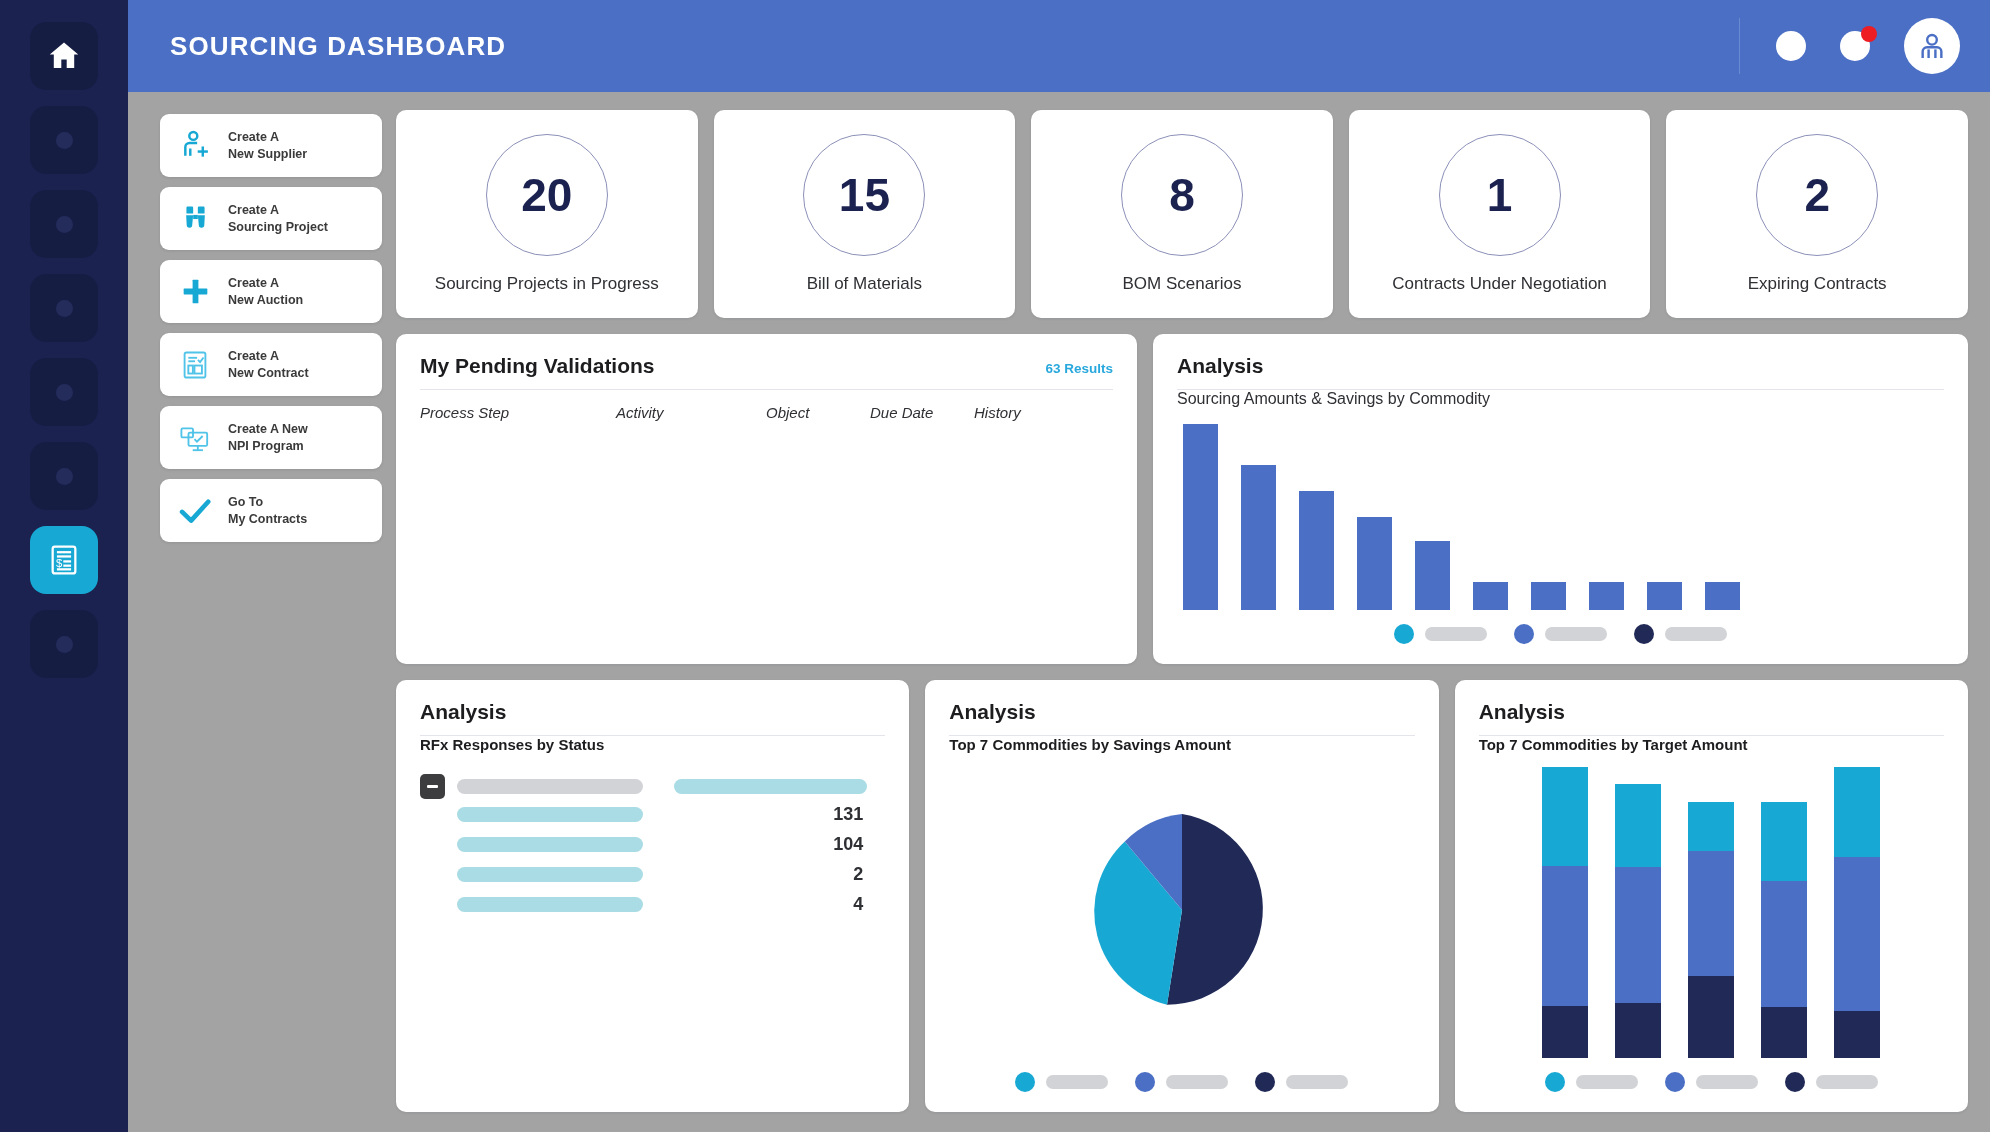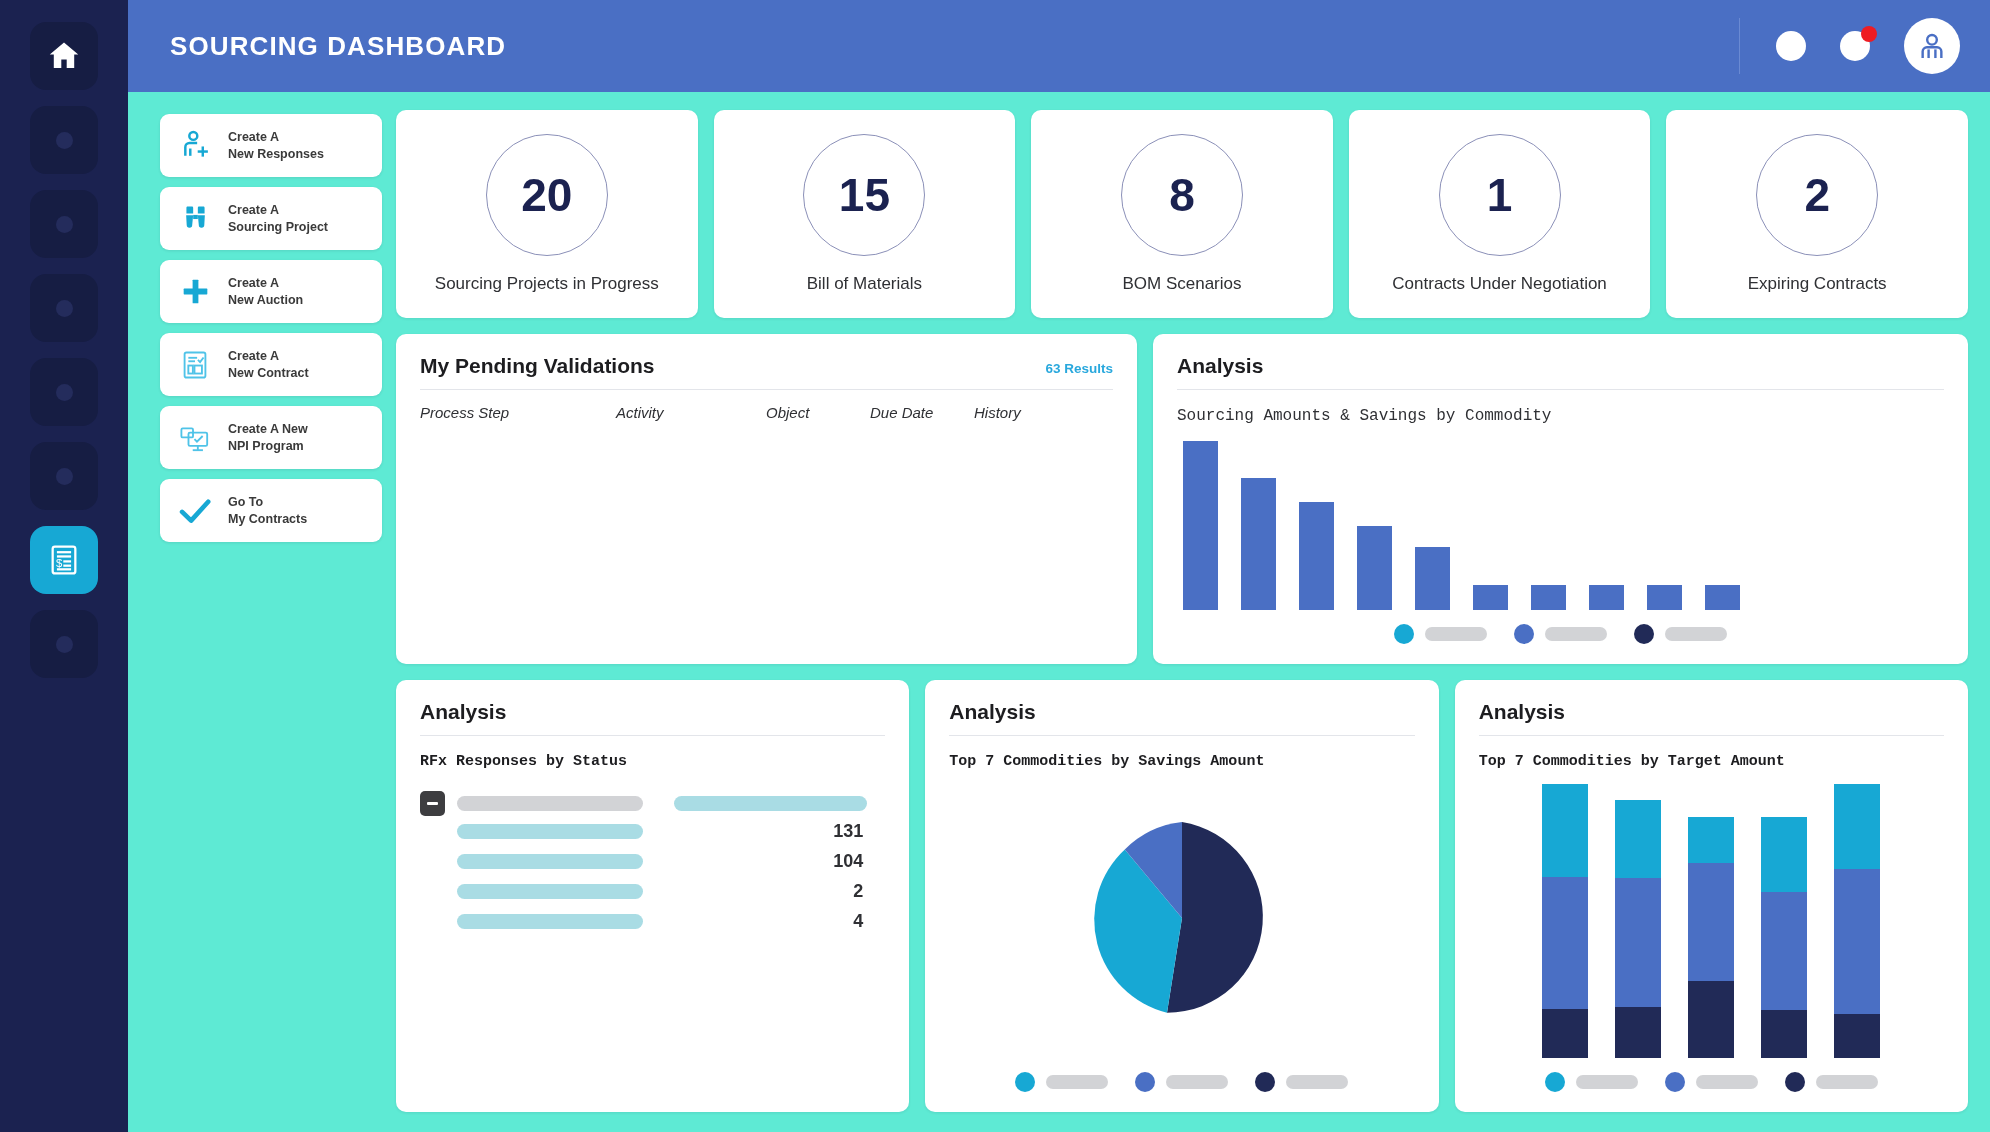--- a/index.html
+++ b/index.html
@@ -103,21 +103,21 @@
     justify-content: center;
   }
 
   
   .body {
     flex: 1;
     display: flex;
     padding: 18px 22px 20px 22px;
     gap: 0;
     min-height: 0;
-    background: #5eead4;
+    background: #a3a3a3;
   }
 
   
   .actions {
     width: 232px;
     flex: 0 0 232px;
     display: flex;
     flex-direction: column;
     gap: 10px;
     padding: 4px 0 0 10px;
@@ -219,22 +219,21 @@
   }
   .panel-link {
     font-size: 13.5px;
     color: #29a8dd;
     font-weight: bold;
   }
   .panel-sub {
     font-size: 15px;
     font-weight: bold;
     color: #1d1d20;
-    margin-top: 17px;
-    font-family: Liberation Mono, monospace;
+    margin-top: 0;
   }
   .panel-sub.light { font-weight: normal; font-size: 16px; color: #2f3034; }
 
   
   .vtable { margin-top: 14px; font-style: italic; }
   .vhead {
     display: flex;
     padding-bottom: 6px;
   }
   .vhead span {
@@ -467,21 +466,21 @@
           <span class="action-icon">
             <svg width="33" height="33" viewBox="0 0 24 24" fill="none" stroke="#17a8d4" stroke-width="1.8">
               <circle cx="10.4" cy="5" r="2.9"></circle>
               <path d="M4.6 19.5v-6.3a3 3 0 013-3h5.6"></path>
               <line x1="8.2" y1="14.2" x2="8.2" y2="19.5"></line>
               <line x1="13.6" y1="16.4" x2="21" y2="16.4"></line>
               <line x1="17.3" y1="12.7" x2="17.3" y2="20.1"></line>
             </svg>
           </span>
           <span class="action-label">
-            <span>Create A</span><br><span>New Responses</span>
+            <span>Create A</span><br><span>New Supplier</span>
           </span>
         </div>
 
         <div class="action-card">
           <span class="action-icon">
             <svg width="33" height="33" viewBox="0 0 24 24" fill="#17a8d4">
               <path d="M6.3 3.2h3.1c.5 0 .9.4.9.9v4.3H5.4V4.1c0-.5.4-.9.9-.9z"></path>
               <path d="M14.6 3.2h3.1c.5 0 .9.4.9.9v4.3h-4.9V4.1c0-.5.4-.9.9-.9z"></path>
               <path d="M10.3 9.4h3.4v3h-3.4z"></path>
               <path d="M5.2 9.6h5.1l-.7 7.1a2 2 0 11-4 .1L5.2 9.6z"></path>

